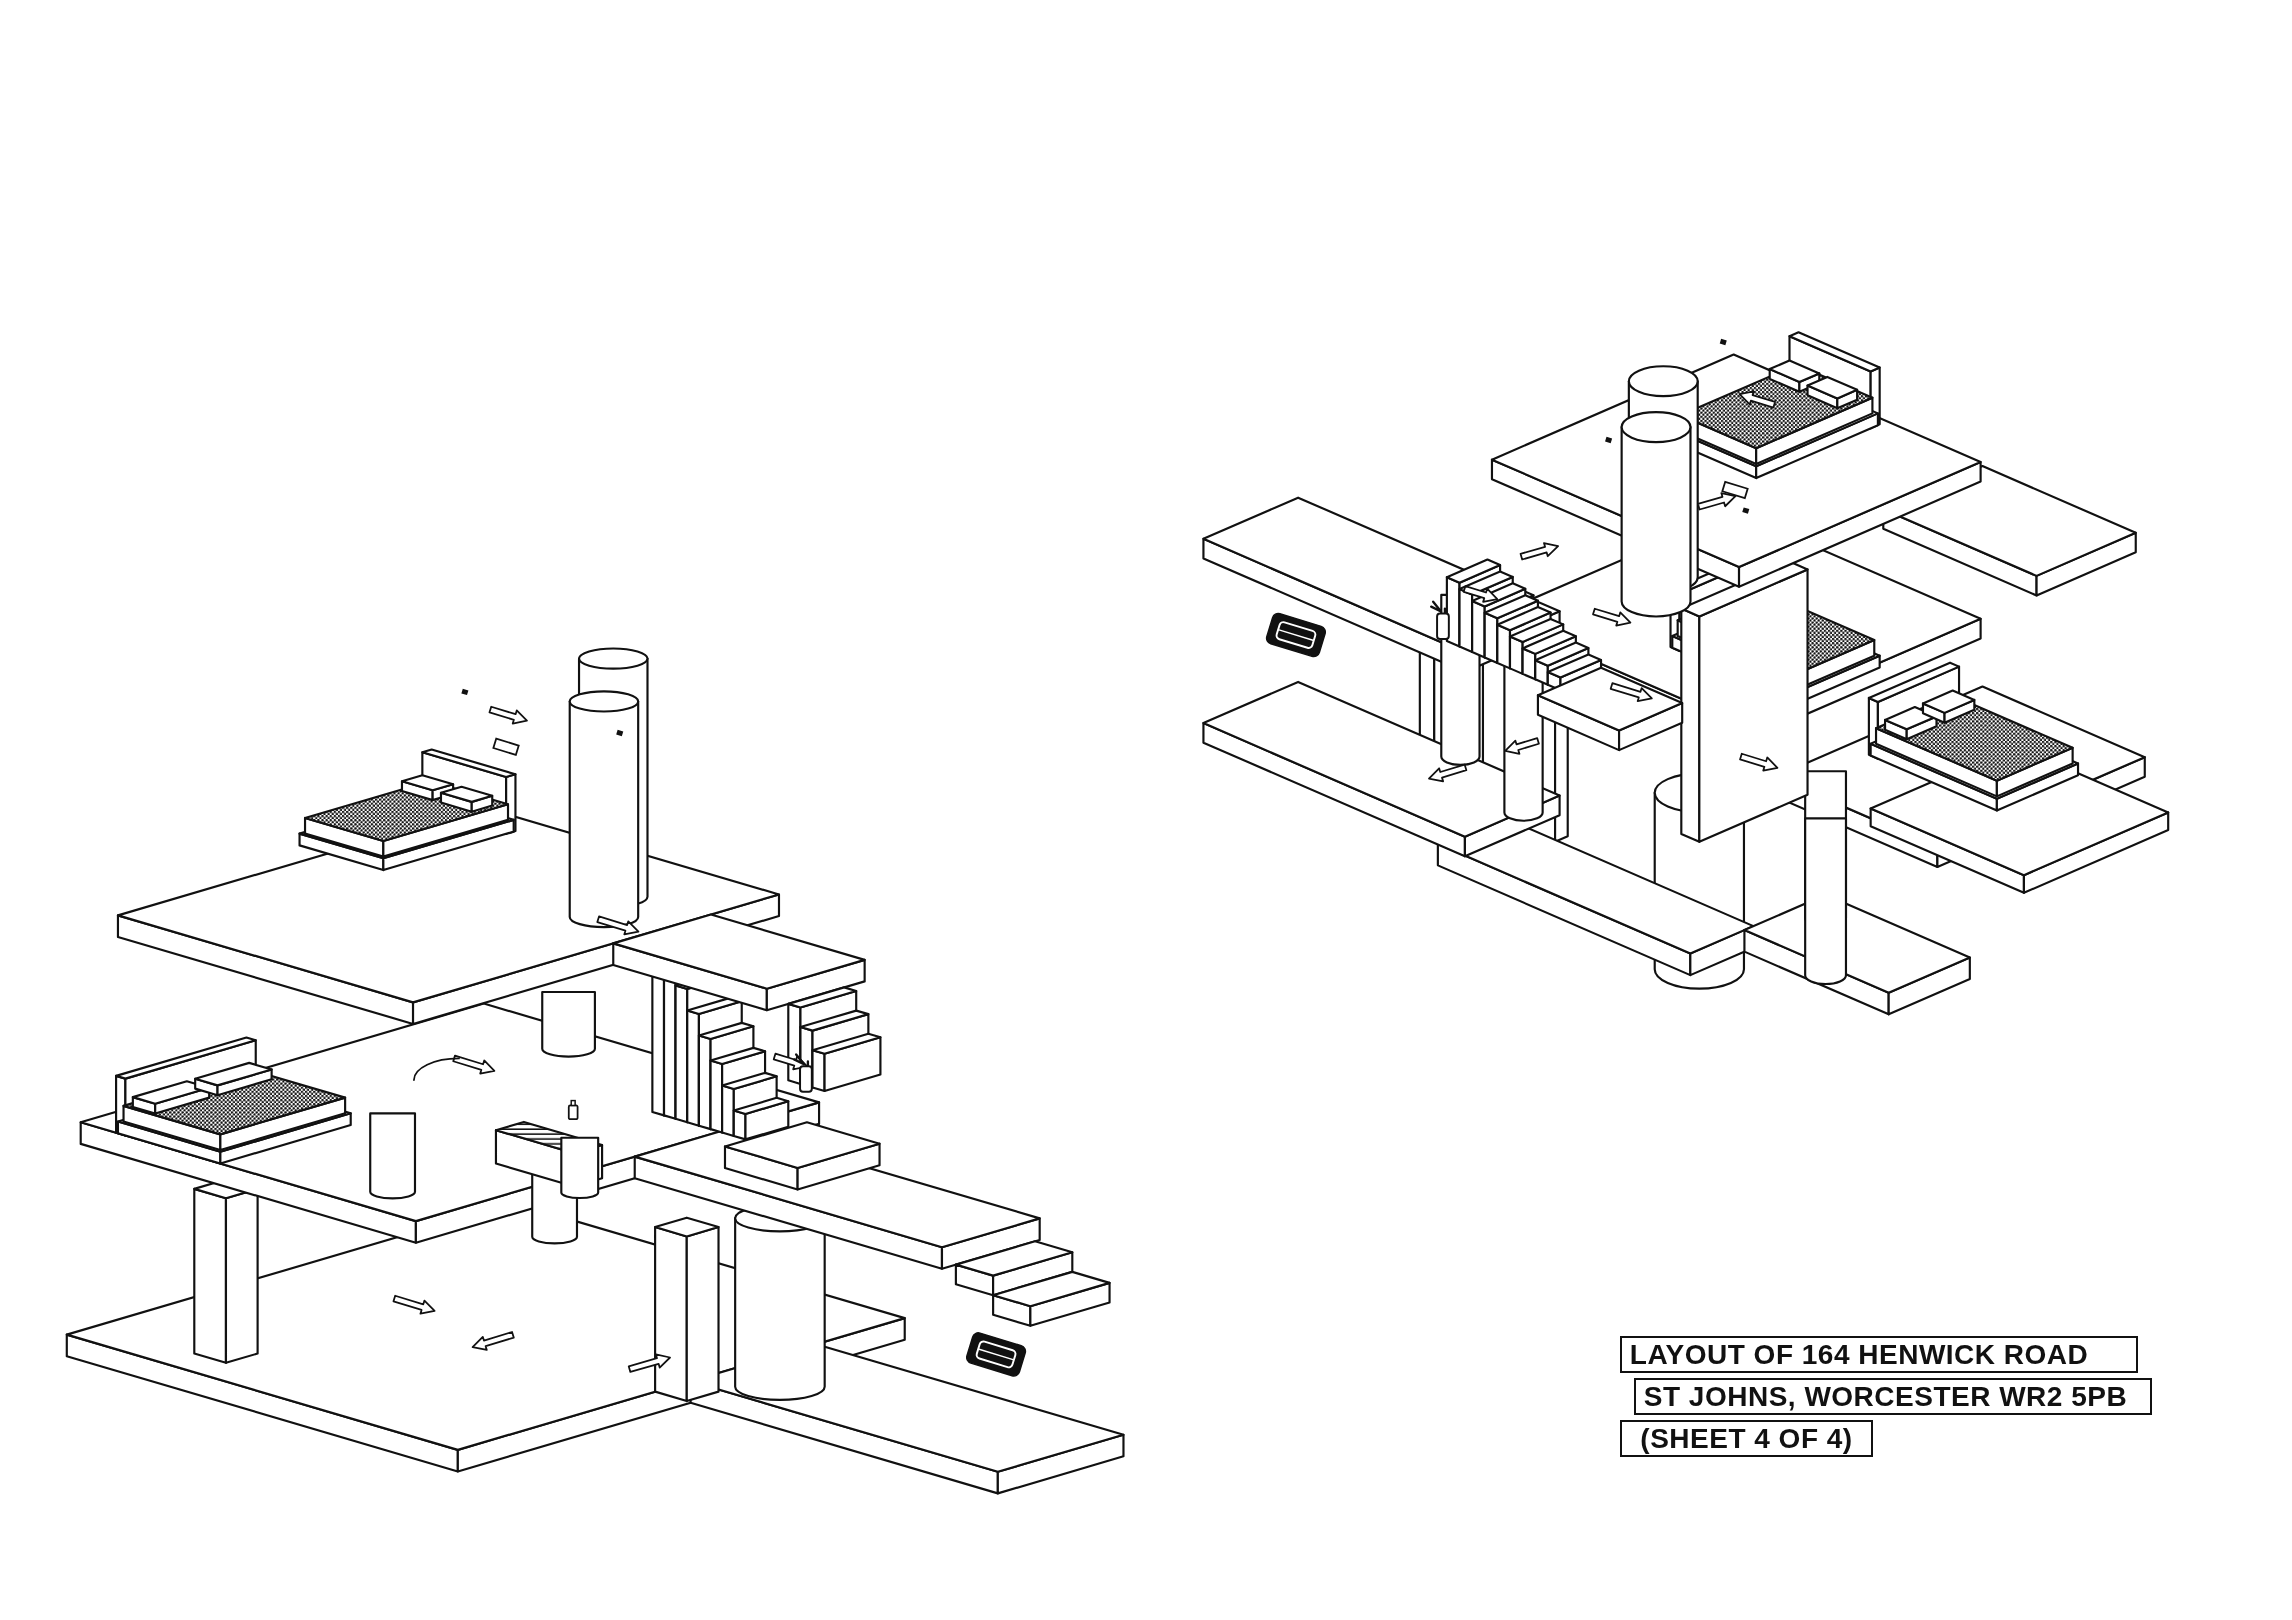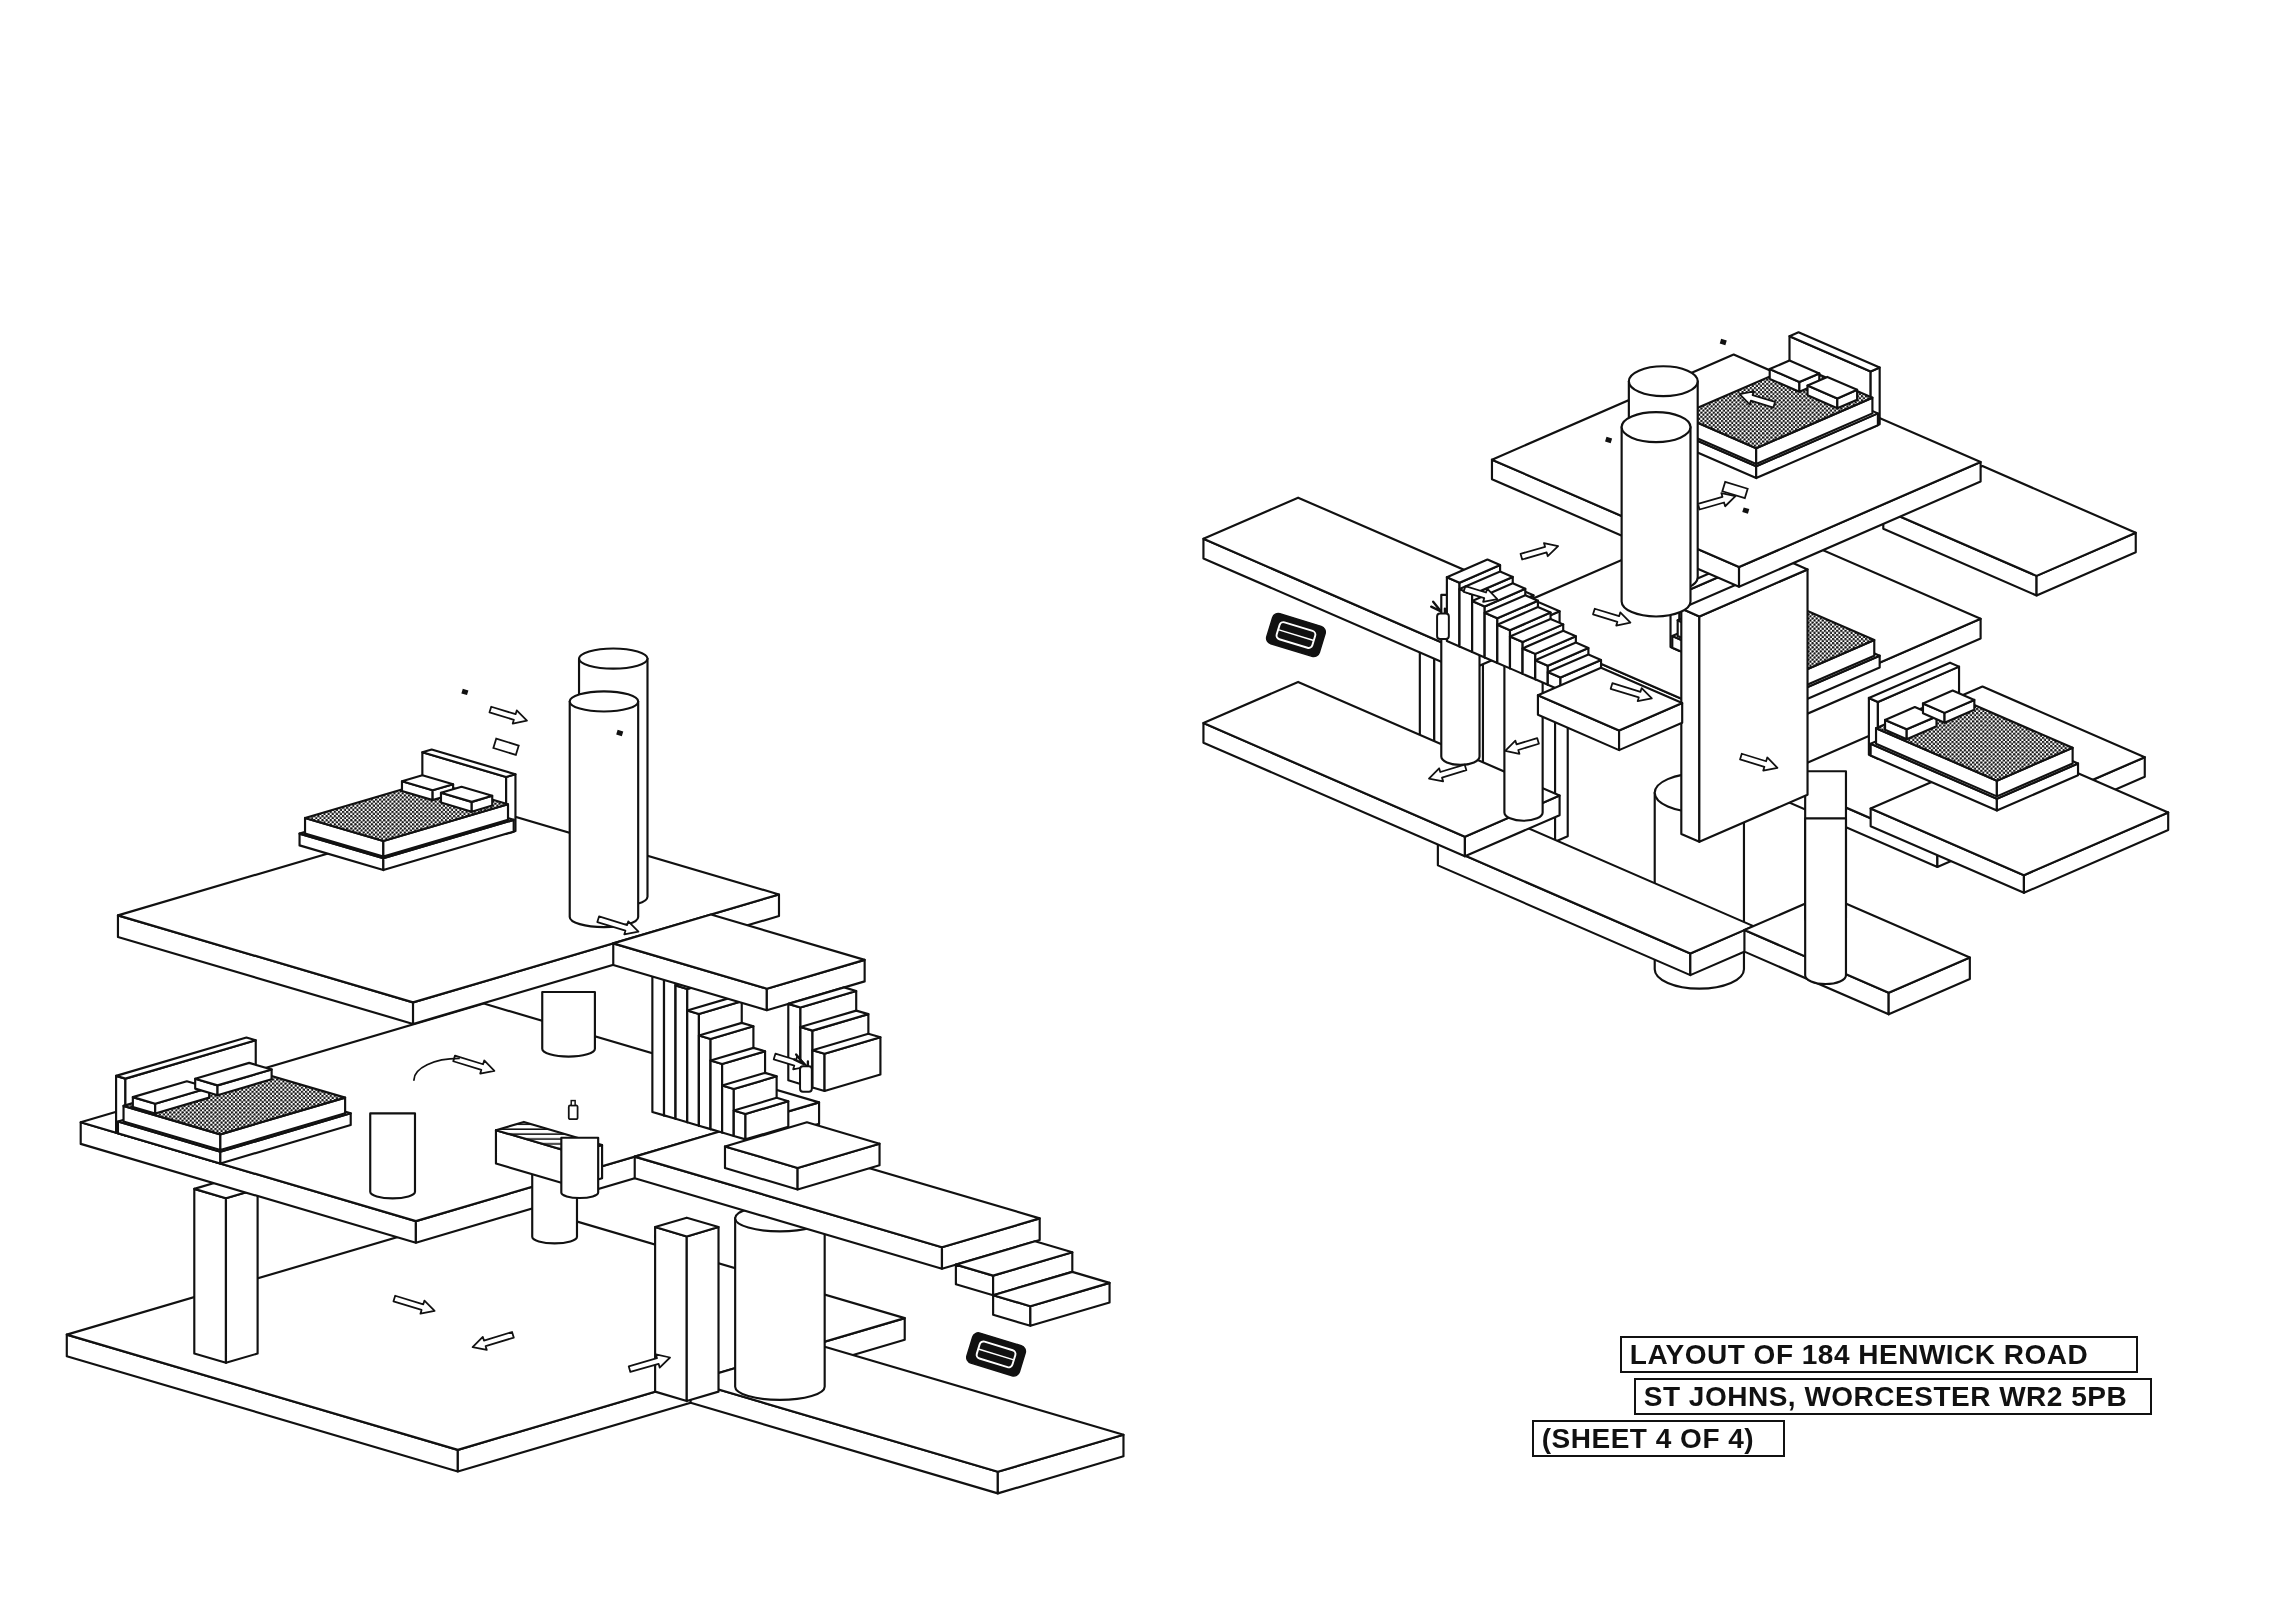--- a/index.html
+++ b/index.html
@@ -4,21 +4,21 @@
 <style>
   html,body{margin:0;padding:0;background:#ffffff;}
   .page{position:relative;width:2293px;height:1620px;background:#ffffff;overflow:hidden;
         font-family:"Liberation Sans",sans-serif;}
   svg{position:absolute;left:0;top:0;}
   .tbox{position:absolute;border:2.5px solid #111;display:flex;align-items:center;
         padding:0 7.8px;box-sizing:border-box;background:#fff;
         font-weight:700;font-size:28px;letter-spacing:0.5px;color:#111;white-space:nowrap;}
   #tb1{left:1620px;top:1336px;width:518px;height:37px;}
   #tb2{left:1620px;top:1378px;width:518px;height:37px;margin-left:14px;}
-  #tb3{left:1532px;top:1420px;width:253px;height:37px;}
+  #tb3{left:1620px;top:1420px;width:253px;height:37px;justify-content:center;}
 </style>
 </head>
 <body>
 
 <div class="page">
   <svg id="cad" width="2293" height="1620" viewBox="0 0 2339 1653">
     <defs>
       <pattern id="hx" width="4.2" height="4.2" patternUnits="userSpaceOnUse">
         <rect width="4.2" height="4.2" fill="#ffffff"></rect>
         <circle cx="1.1" cy="1.1" r="1.25" fill="#111"></circle>
@@ -351,21 +351,21 @@
           <line x1="-19" y1="0" x2="19" y2="0" stroke="#fff" stroke-width="1.5"></line>
         </g>
         <g transform="translate(1472,652) rotate(0)">
           <rect x="-6" y="-26" width="12" height="26" rx="3" fill="#fff" stroke="#111111" stroke-width="2"></rect>
           <path d="M -2 -28 L -10 -38 M -2 -28 L -12 -33 M 2 -27 L 2 -31" fill="none" stroke="#111111" stroke-width="2.4" stroke-linejoin="round" stroke-linecap="round"></path>
         </g>
       </g>
   </svg>
 
   <div class="tbox" id="tb1">
-    <span>LAYOUT OF 184 HENWICK ROAD</span>
+    <span>LAYOUT OF 164 HENWICK ROAD</span>
   </div>
   <div class="tbox" id="tb2">
     <span>ST JOHNS, WORCESTER WR2 5PB</span>
   </div>
   <div class="tbox" id="tb3">
     <span>(SHEET 4 OF 4)</span>
   </div>
 </div>
 
 

